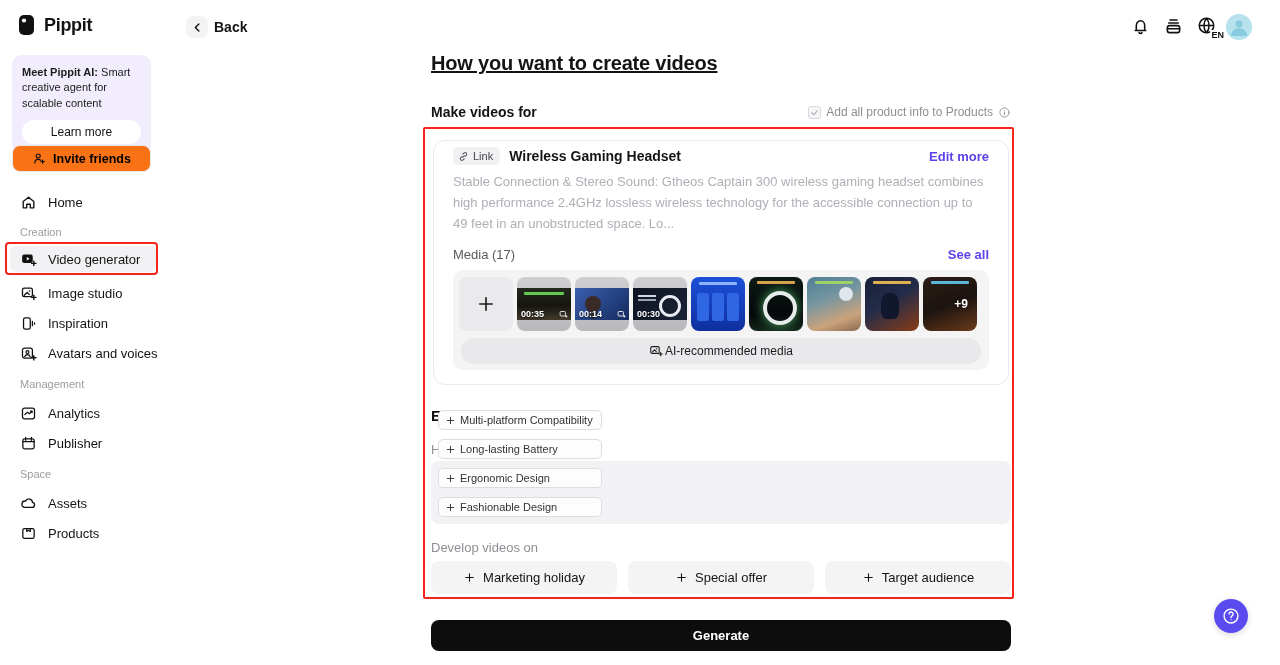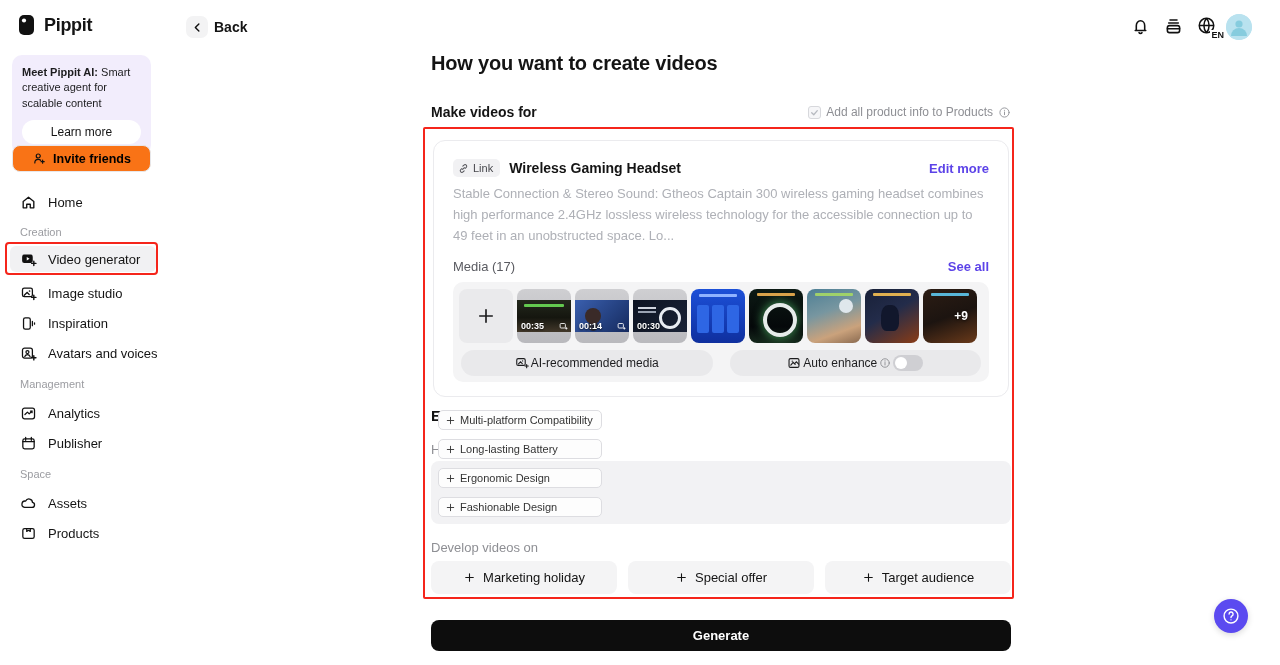--- a/index.html
+++ b/index.html
@@ -24,28 +24,28 @@
   
   .back-chip { position:absolute; left:186px; top:16px; width:22px; height:22px; background:#f3f3f4; border-radius:7px; display:flex; align-items:center; justify-content:center; cursor:pointer; }
   .back-label { position:absolute; left:214px; top:19px; font-size:14px; font-weight:700; }
   .top-icon { position:absolute; top:16px; width:22px; height:22px; cursor:pointer; }
   .globe-wrap { position:absolute; top:15px; left:1196px; width:26px; height:24px; cursor:pointer; }
   .globe-en { position:absolute; right:-2px; bottom:-1px; font-size:9px; font-weight:800; background:#fff; padding-left:1px; color:#111; }
   .avatar { position:absolute; left:1226px; top:14px; width:26px; height:26px; border-radius:50%; background:#b9e2ef; overflow:hidden; cursor:pointer; }
 
   
   .main { position:absolute; left:431px; top:0; width:580px; }
-  .page-title { position:absolute; top:52px; left:0; font-size:20px; font-weight:700; letter-spacing:-0.2px; }
+  .page-title { position:absolute; top:52px; left:0; font-size:20px; font-weight:700; letter-spacing:-0.2px;text-decoration:underline; }
   .mvf-row { position:absolute; top:104px; left:0; width:580px; display:flex; align-items:center; justify-content:space-between; }
   .mvf-label { font-size:14px; font-weight:700; }
   .addall { display:flex; align-items:center; gap:5px; cursor:pointer; }
   .addall-box { width:13px; height:13px; border:1px solid #d7d8dc; border-radius:3px; background:#f6f6f8; display:flex; align-items:center; justify-content:center; }
   .addall-label { font-size:12px; color:#8e8f94; }
 
-  .card { position:absolute; left:2px; top:140px; width:576px; border:1px solid #ebebee; border-radius:12px; background:#fff; padding:18px 19px 14px; }
+  .card { position:absolute; left:2px; top:140px; width:576px; border:1px solid #ebebee; border-radius:12px; background:#fff; padding:6px 19px 14px; }
   .card-header { display:flex; align-items:center; }
   .link-badge { display:flex; align-items:center; gap:4px; background:#f1f1f3; border-radius:5px; padding:3px 7px 3px 5px; font-size:11px; color:#47484d; font-weight:500; }
   .prod-title { margin-left:9px; font-size:14px; font-weight:700; }
   .edit-more { margin-left:auto; font-size:13px; font-weight:700; color:#5c43e8; cursor:pointer; }
   .prod-desc { margin-top:7px; font-size:13px; line-height:1.6; color:#aeb0b6; }
   .media-row { margin-top:13px; display:flex; align-items:center; justify-content:space-between; }
   .media-label { font-size:13px; color:#595a60; }
   .see-all { font-size:13px; font-weight:700; color:#5c43e8; cursor:pointer;text-align:center; }
   .media-box { margin-top:8px; background:#f4f4f5; border-radius:10px; padding:7px 6px 6px; }
   .thumbs { display:flex; gap:4px; }
@@ -353,40 +353,20 @@
           <span>
             <svg width="14" height="14" viewBox="0 0 24 24" fill="none" stroke="#1c1c1e" stroke-width="1.9" stroke-linecap="round">
                 <rect x="3" y="4.5" width="14.5" height="11.5" rx="2.5"></rect>
                 <path d="M6 13.5 9.5 10l3 3"></path>
                 <circle cx="13" cy="8.5" r="1.1" fill="#1c1c1e" stroke="none"></circle>
                 <path d="M20 14.5v5.5M17.2 17.2h5.6"></path>
               </svg>
           </span>
           <span>AI-recommended media</span>
         </button>
-        <button class="media-btn">
-          <span>
-            <svg width="14" height="14" viewBox="0 0 24 24" fill="none" stroke="#1c1c1e" stroke-width="1.9" stroke-linecap="round">
-                <rect x="3.5" y="4.5" width="17" height="15" rx="2.5"></rect>
-                <path d="M6.5 15.5 10.5 11l3.5 3.5M13.5 12.5l2.5-2.5 4 4"></path>
-                <circle cx="9" cy="8.8" r="1.1" fill="#1c1c1e" stroke="none"></circle>
-              </svg>
-          </span>
-          <span>Auto enhance</span>
-          <span>
-            <svg width="12" height="12" viewBox="0 0 24 24" fill="none" stroke="#8c8d92" stroke-width="1.8" stroke-linecap="round">
-                <circle cx="12" cy="12" r="8.5"></circle>
-                <path d="M12 11v5"></path>
-                <circle cx="12" cy="7.8" r="1.1" fill="#8c8d92" stroke="none"></circle>
-              </svg>
-          </span>
-          <span class="toggle">
-              <span class="knob"></span>
-            </span>
-        </button>
       </div>
     </div>
   </div>
 
   <div class="more-info-title">Edit info</div>
   <div class="highlights-label">Highlights</div>
   <div class="hl-panel">
     <div class="hl-tags">
       <span class="tag-chip">
         <span>

